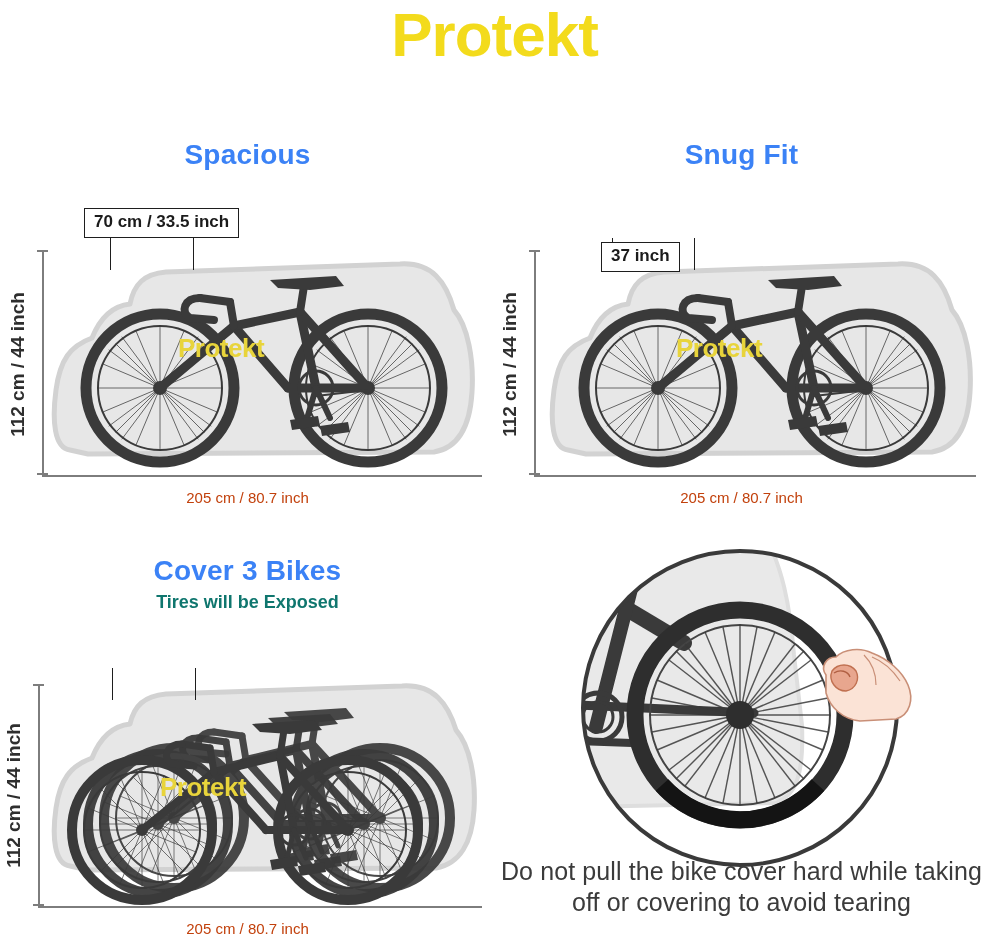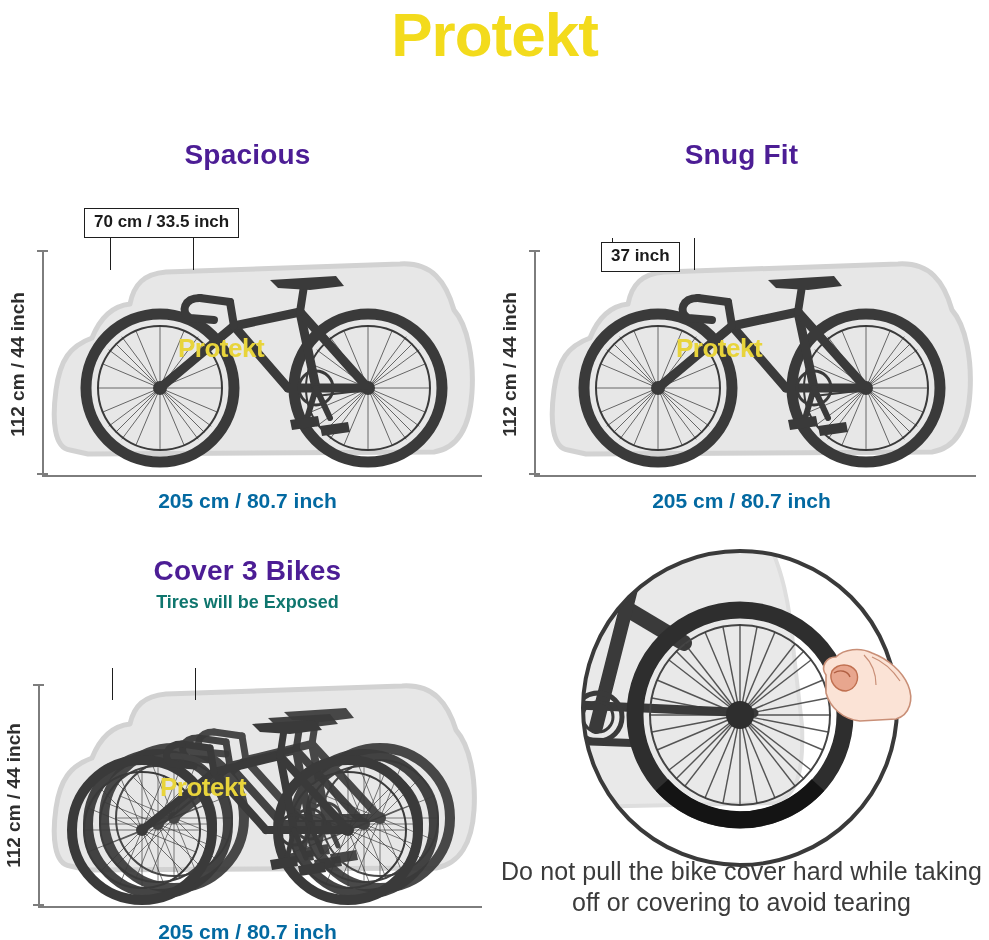--- a/index.html
+++ b/index.html
@@ -18,21 +18,21 @@
   }
 
   
   .panel{position:absolute;}
   #panel-spacious {left:0;   top:140px; width:495px; height:400px;}
   #panel-snug     {left:494px;top:140px; width:495px; height:400px;}
   #panel-three    {left:0;   top:556px; width:495px; height:400px;}
   #panel-warn     {left:494px;top:540px; width:495px; height:400px;}
 
   .panel-title{
-    text-align:center;font-size:28px;font-weight:600;color:#4c1d95;
+    text-align:center;font-size:28px;font-weight:600;color:#3b82f6;
     letter-spacing:.2px;margin:0;line-height:1.1;
   }
   .panel-sub{
     text-align:center;font-size:18px;font-weight:700;color:#0f766e;
     margin:6px 0 0 0;line-height:1.1;
   }
 
   
   .callout{
     position:absolute;border:1.4px solid #1e1e1e;background:#fff;
@@ -49,21 +49,21 @@
   .dim-v::before{top:0;}
   .dim-v::after{bottom:0;}
   .dim-h{position:absolute;height:1.6px;background:#7d7d7d;z-index:4;}
 
   .label-v{
     position:absolute;transform-origin:50% 50%;transform:rotate(-90deg);
     font-size:19px;font-weight:700;color:#2e2e2e;white-space:nowrap;
     text-align:center;line-height:1;z-index:5;
   }
   .label-h{
-    position:absolute;font-size:21px;font-weight:700;color:#0369a1;
+    position:absolute;font-size:15px;font-weight:400;color:#c2410c;
     white-space:nowrap;text-align:center;line-height:1;z-index:5;
   }
 
   
   .art{position:absolute;z-index:2;}
   .cover-brand{
     position:absolute;font-size:26px;font-weight:700;color:#E8D43B;
     letter-spacing:-.5px;z-index:3;line-height:1;pointer-events:none;
   }
 

